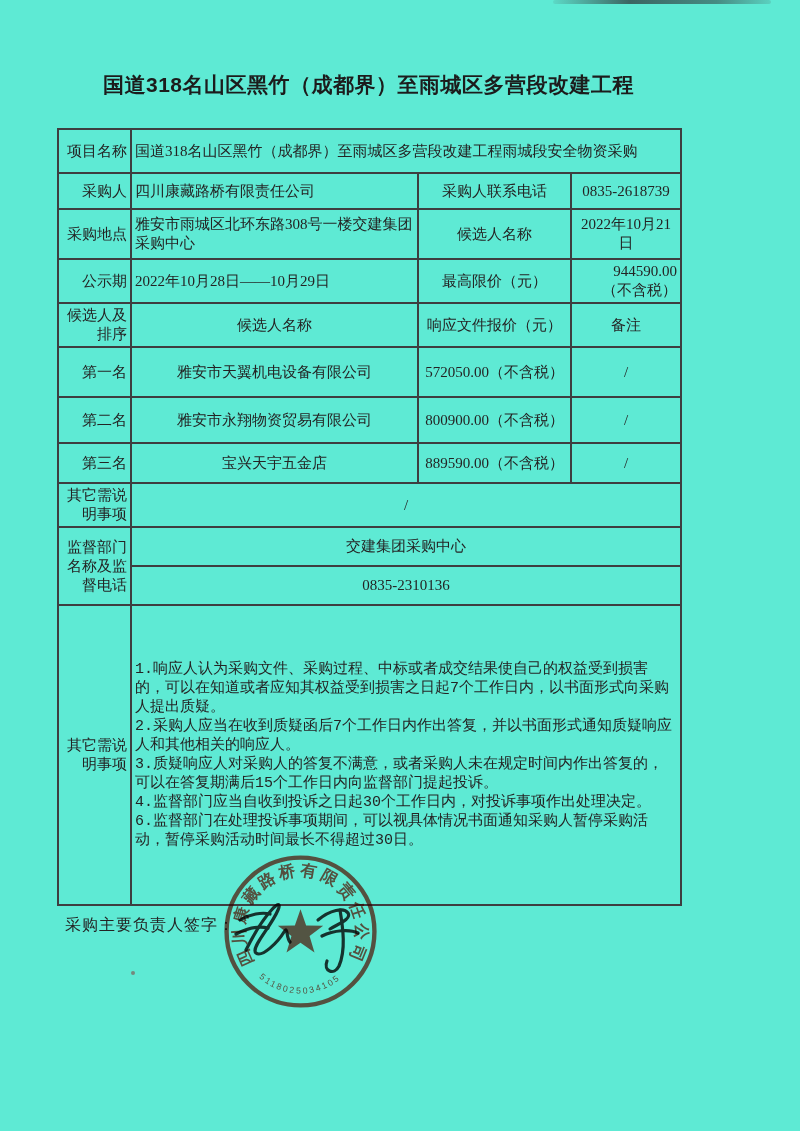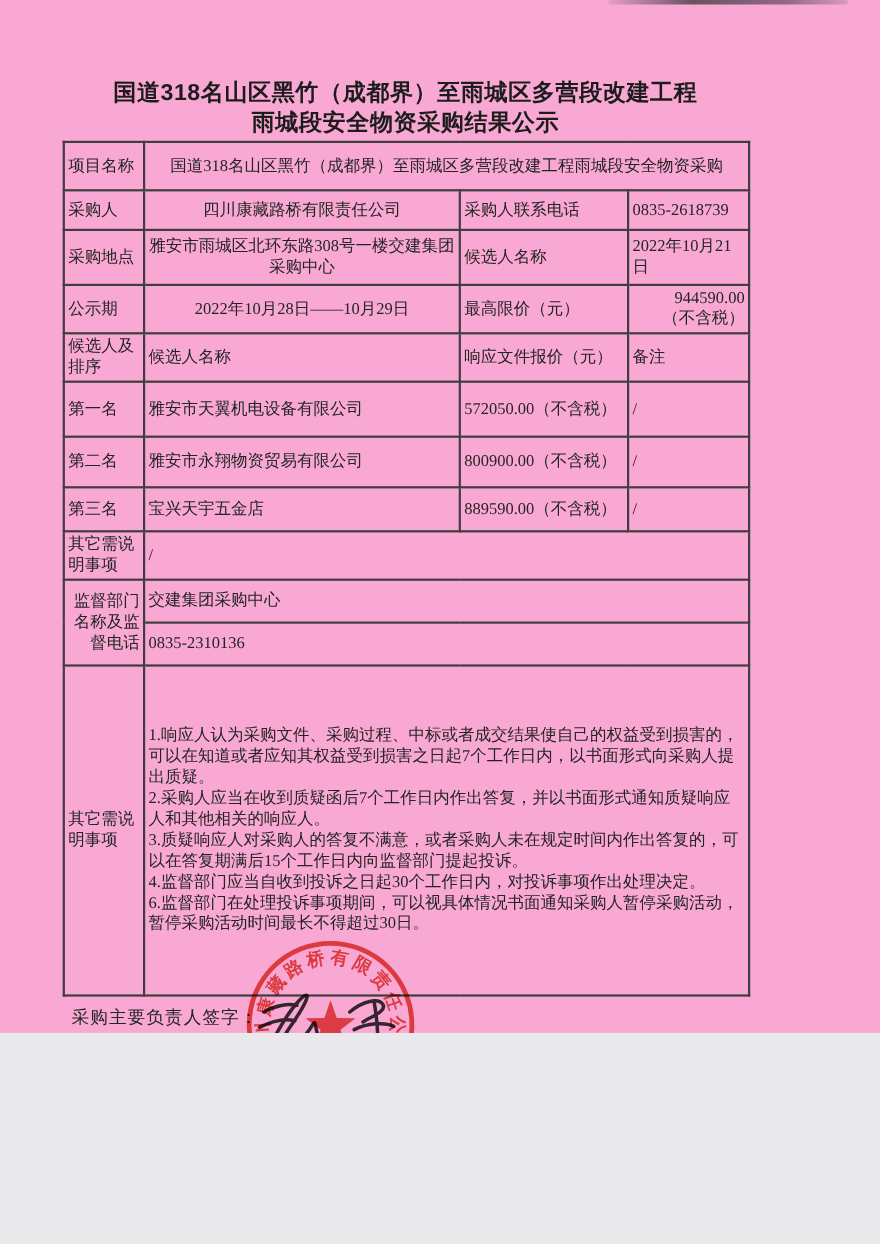--- a/index.html
+++ b/index.html
@@ -1,19 +1,19 @@
 <!DOCTYPE html>
 <html><head>
 <meta charset="utf-8">
 <style>
   * { margin:0; padding:0; box-sizing:border-box; }
   html,body { background:#e9e9ec; }
   .page {
-    position:relative; width:800px; height:939px; margin:0 auto;
-    background:#f9a8d4; overflow:hidden;
+    position:relative; width:800px; height:1131px; margin:0 auto;
+    background:#5eead4; overflow:hidden;
     font-family:"Liberation Serif","DejaVu Serif",serif; color:#262626;
   }
   .scan-streak {
     position:absolute; top:0; left:553px; width:218px; height:4px;
     background:linear-gradient(90deg, rgba(70,70,75,.1), rgba(45,45,50,.7) 35%, rgba(45,45,50,.5) 75%, rgba(70,70,75,.15));
     border-radius:2px;
   }
   .speck { position:absolute; left:131px; top:971px; width:4px; height:4px; background:#7a6f66; border-radius:50%; opacity:.8; }
   .title-wrap {
     position:absolute; top:71px; left:57px; width:623px; text-align:center;
@@ -21,44 +21,43 @@
     font-weight:bold; font-size:21px; line-height:27px; color:#1c1c1c; letter-spacing:.5px;
   }
   table.doc {
     position:absolute; top:128px; left:57px; width:623px;
     border-collapse:collapse; table-layout:fixed;
   }
   table.doc td {
     border:2px solid #3e3e40; font-size:15px; line-height:19px;
     vertical-align:middle; padding:2px 3px; color:#242424;
   }
-  .lbl  { text-align:left; padding-left:5px; padding-right:2px; }
+  .lbl  { text-align:right; padding-left:5px; padding-right:2px; }
   .lblc { text-align:right; padding-left:2px; padding-right:2px; }
-  .vall { text-align:center; padding-left:6px; padding-right:0; }
-  .ctr  { text-align:left; }
+  .vall { text-align:left; padding-left:6px; padding-right:0; }
+  .ctr  { text-align:center; }
   .price2 { text-align:right; line-height:18px; }
-  .obj-cell { padding:8px 6px 8px 8px; font-size:14.8px; line-height:22.4px; vertical-align:middle; }
+  .obj-cell { padding:8px 6px 8px 8px; font-size:14.8px; line-height:22.4px; vertical-align:middle;font-family:Liberation Mono, monospace; }
   .obj-cell div { margin:0; }
   .sign-label {
     position:absolute; left:65px; top:915px; font-size:16px; color:#242424; letter-spacing:1px;
   }
   .stamp-svg { position:absolute; left:221px; top:852px; width:159px; height:159px; mix-blend-mode:multiply; opacity:.92; }
   .sig-svg   { position:absolute; left:226px; top:886px; width:160px; height:105px; mix-blend-mode:multiply; }
 </style>
 </head>
 <body>
 
 <div class="page">
 
   <div class="scan-streak"></div>
   <div class="speck"></div>
 
   <div class="title-wrap">
     <div>国道318名山区黑竹（成都界）至雨城区多营段改建工程</div>
-    <div>雨城段安全物资采购结果公示</div>
   </div>
 
   <table class="doc">
     <colgroup>
       <col style="width:73px">
         <col style="width:287px">
         <col style="width:153px">
         <col style="width:110px">
     </colgroup>
 

